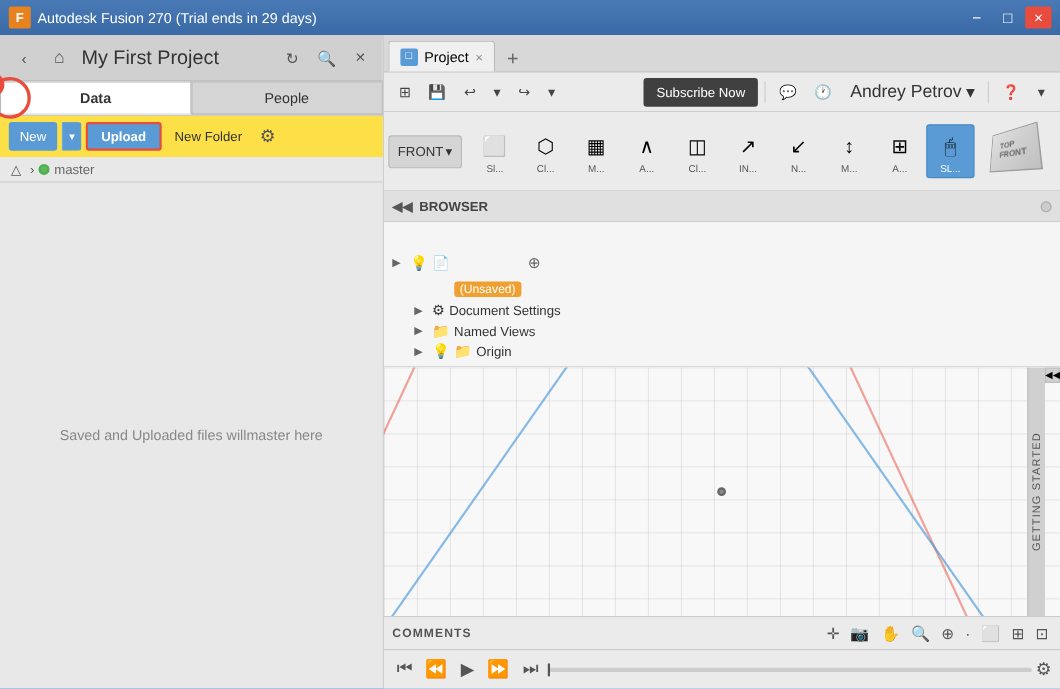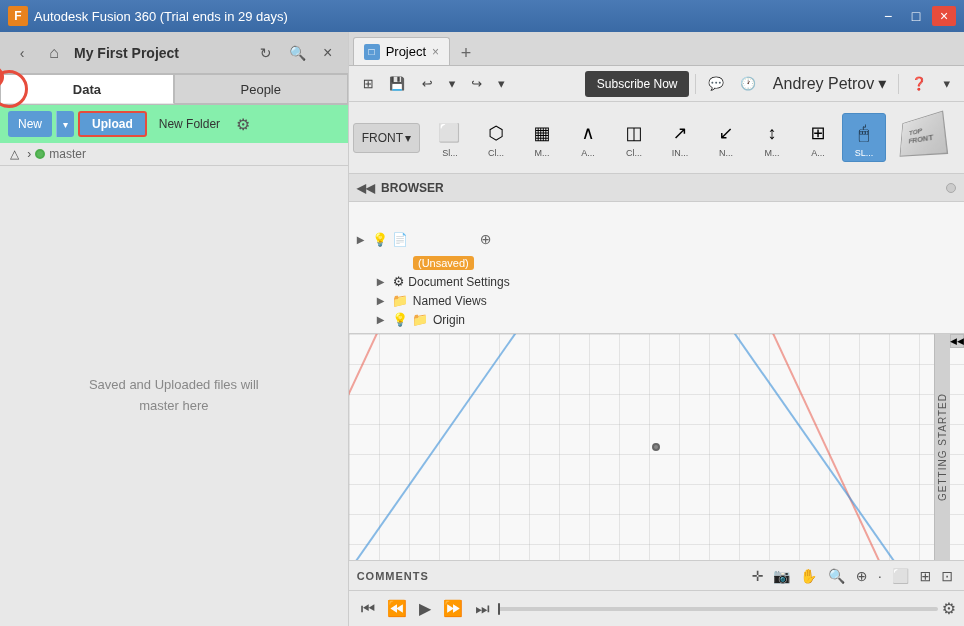--- a/index.html
+++ b/index.html
@@ -65,22 +65,22 @@
       display: flex; align-items: center; justify-content: center;
       cursor: pointer; color: #555; font-size: 14px;
       border-radius: 3px;
     }
     .home-btn {
       width: 24px; height: 24px;
       display: flex; align-items: center; justify-content: center;
       cursor: pointer; color: #555;
     }
     .project-title {
-      font-size: 14px;
-      font-weight: bold;
+      font-size: 18px;
+      font-weight: normal;
       color: #333;
       flex: 1;
     }
     .refresh-btn, .search-btn {
       width: 24px; height: 24px;
       display: flex; align-items: center; justify-content: center;
       cursor: pointer; color: #555; font-size: 14px;
     }
     .close-panel-btn {
       width: 20px; height: 20px;
@@ -133,21 +133,21 @@
       color: white; font-size: 12px; font-weight: bold;
       z-index: 11;
     }
 
     
     .toolbar-row {
       display: flex;
       align-items: center;
       padding: 6px 8px;
       gap: 4px;
-      background: #86efac;
+      background: #fde047;
     }
     .btn-new {
       display: flex; align-items: center;
       background: #5b9bd5;
       color: white;
       border: none;
       border-radius: 3px;
       padding: 4px 10px;
       font-size: 12px;
       cursor: pointer;
@@ -214,21 +214,20 @@
       width: 10px; height: 10px;
       background: #5cb85c;
       border-radius: 50%;
       border: 2px solid #4cae4c;
     }
 
     
     .empty-state {
       flex: 1;
       display: flex;
-      flex-direction: column;
       align-items: center;
       justify-content: center;
       color: #888;
       font-size: 13px;
       text-align: center;
       line-height: 1.6;
     }
 
     
     .right-panel {
@@ -557,21 +556,21 @@
       background: #555;
       border-radius: 1px;
     }
   </style>
 </head>
 <body>
 
 <div class="title-bar">
   <div class="title-bar-left">
     <div class="title-bar-logo">F</div>
-    <span class="title-bar-title">Autodesk Fusion 360 (Trial ends in 29 days)</span>
+    <span class="title-bar-title">Autodesk Fusion 270 (Trial ends in 29 days)</span>
   </div>
   <div class="title-bar-controls">
     <div class="title-btn">−</div>
     <div class="title-btn">□</div>
     <div class="title-btn close">×</div>
   </div>
 </div>
 
 <div class="main-layout">
 

